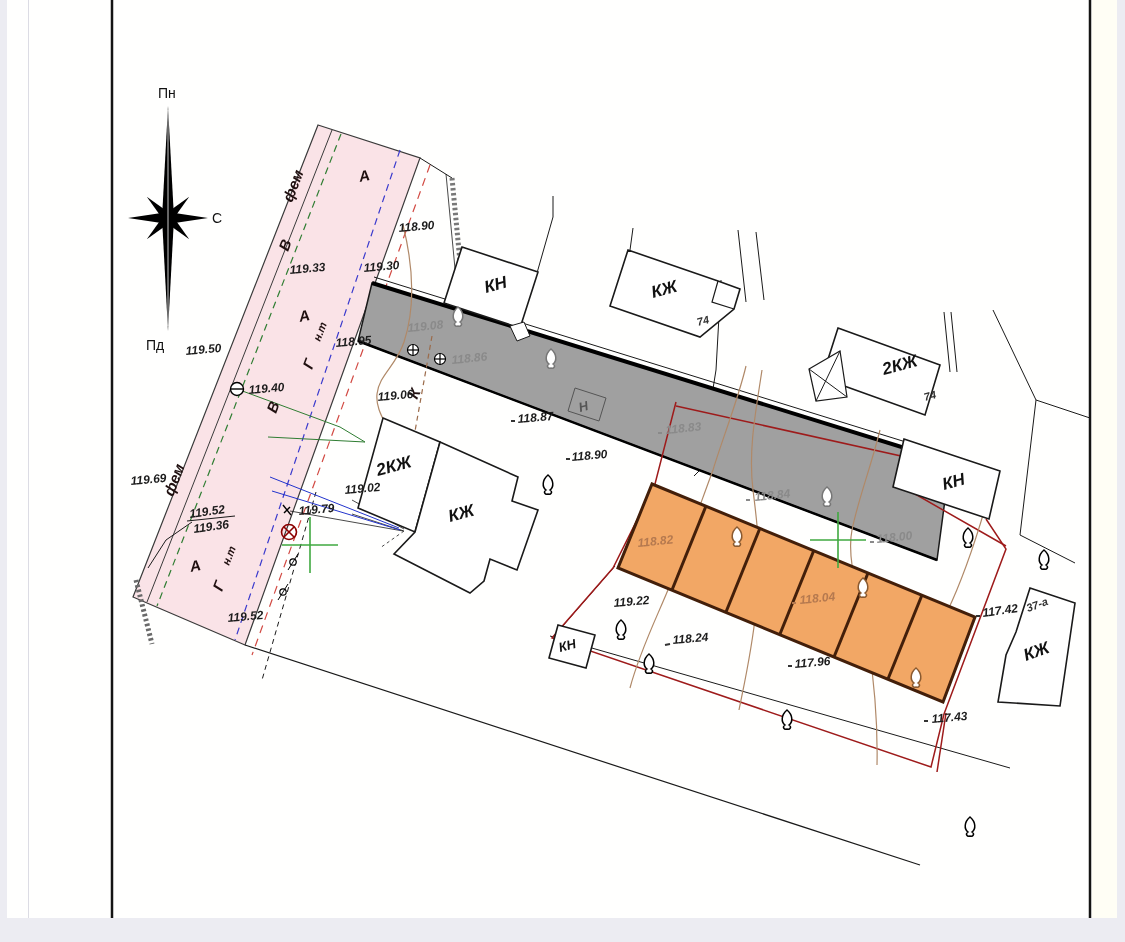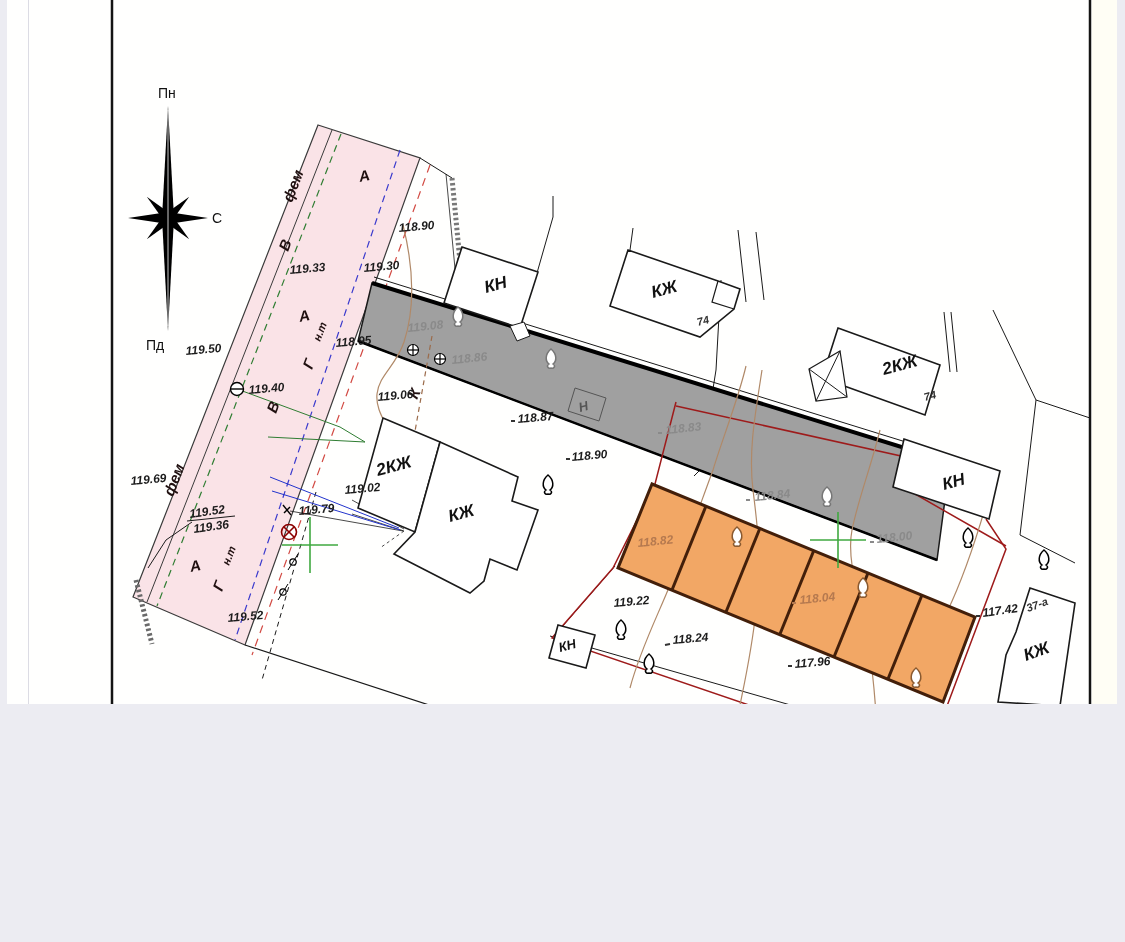--- a/index.html
+++ b/index.html
@@ -1,16 +1,16 @@
 <!DOCTYPE html>
 <html><head>
 <meta charset="utf-8">
 <style>
   html,body{margin:0;padding:0;background:#ECECF2;}
-  .viewport{position:relative;width:1125px;height:704px;background:#ECECF2;overflow:hidden;
+  .viewport{position:relative;width:1125px;height:918px;background:#ECECF2;overflow:hidden;
     font-family:"Liberation Sans",sans-serif;}
   .page{position:absolute;left:7px;top:0;width:1110px;height:942px;background:#FFFFFE;}
   .page-edge-line{position:absolute;left:28px;top:0;width:1px;height:942px;background:#DCDCE4;}
   .cream{position:absolute;left:1092px;top:0;width:25px;height:942px;background:#FFFEF5;}
   svg{position:absolute;left:0;top:0;}
   text{font-family:"Liberation Sans",sans-serif;}
   .elev{font-size:12px;font-weight:bold;font-style:italic;fill:#1c1c1c;}
   .elev-gray{font-size:12px;font-weight:bold;font-style:italic;fill:#8A8A8A;}
   .elev-brown{font-size:12px;font-weight:bold;font-style:italic;fill:#B5794F;}
   .bldg{font-size:17px;font-weight:bold;font-style:italic;fill:#111;}

